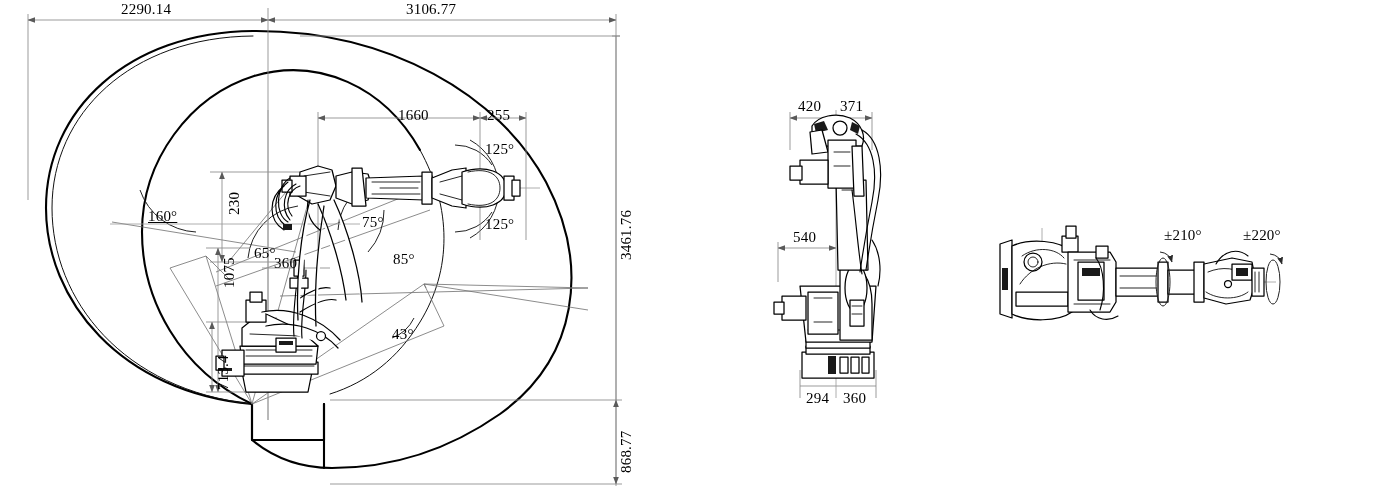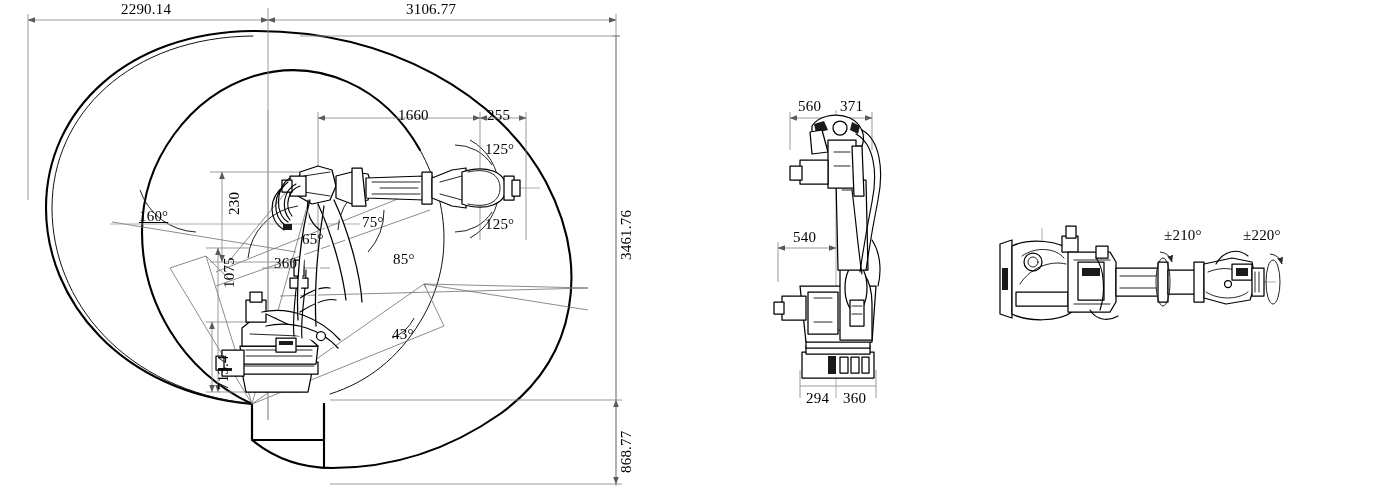--- a/index.html
+++ b/index.html
@@ -366,29 +366,29 @@
   <div class="lbl s15" style="left:406px; top:2px;">3106.77</div>
   <div class="lbl s15" style="left:382px; top:108px;margin-left:16px;">1660</div>
   <div class="lbl s15" style="left:487px; top:108px;">255</div>
   <div class="lbl s15 v" style="left:227px; top:215px;">230</div>
   <div class="lbl s15 v" style="left:222px; top:288px;">1075</div>
   <div class="lbl s15 v" style="left:216px; top:390px;">713.4</div>
   <div class="lbl s15" style="left:274px; top:256px;">360</div>
   <div class="lbl s15 v" style="left:619px; top:260px;">3461.76</div>
   <div class="lbl s15 v" style="left:619px; top:473px;">868.77</div>
 
-  <div class="lbl s15" style="left:139px; top:209px;text-decoration:underline;">160°</div>
+  <div class="lbl s15" style="left:148px; top:209px;text-decoration:underline;">160°</div>
   <div class="lbl s15" style="left:485px; top:142px;">125°</div>
   <div class="lbl s15" style="left:485px; top:217px;">125°</div>
   <div class="lbl s15" style="left:362px; top:215px;">75°</div>
-  <div class="lbl s15" style="left:254px; top:232px;margin-left:48px;">65°</div>
+  <div class="lbl s15" style="left:254px; top:246px;">65°</div>
   <div class="lbl s15" style="left:349px; top:252px;margin-left:44px;">85°</div>
   <div class="lbl s15" style="left:392px; top:327px;">43°</div>
 
-  <div class="lbl s15" style="left:798px; top:99px;">560</div>
+  <div class="lbl s15" style="left:798px; top:99px;">420</div>
   <div class="lbl s15" style="left:840px; top:99px;">371</div>
   <div class="lbl s15" style="left:793px; top:230px;text-align:right;">540</div>
   <div class="lbl s15" style="left:806px; top:391px;">294</div>
   <div class="lbl s15" style="left:843px; top:391px;">360</div>
 
   <div class="lbl s15" style="left:1164px; top:228px;">±210°</div>
   <div class="lbl s15" style="left:1243px; top:228px;">±220°</div>
 
 </div>
 

